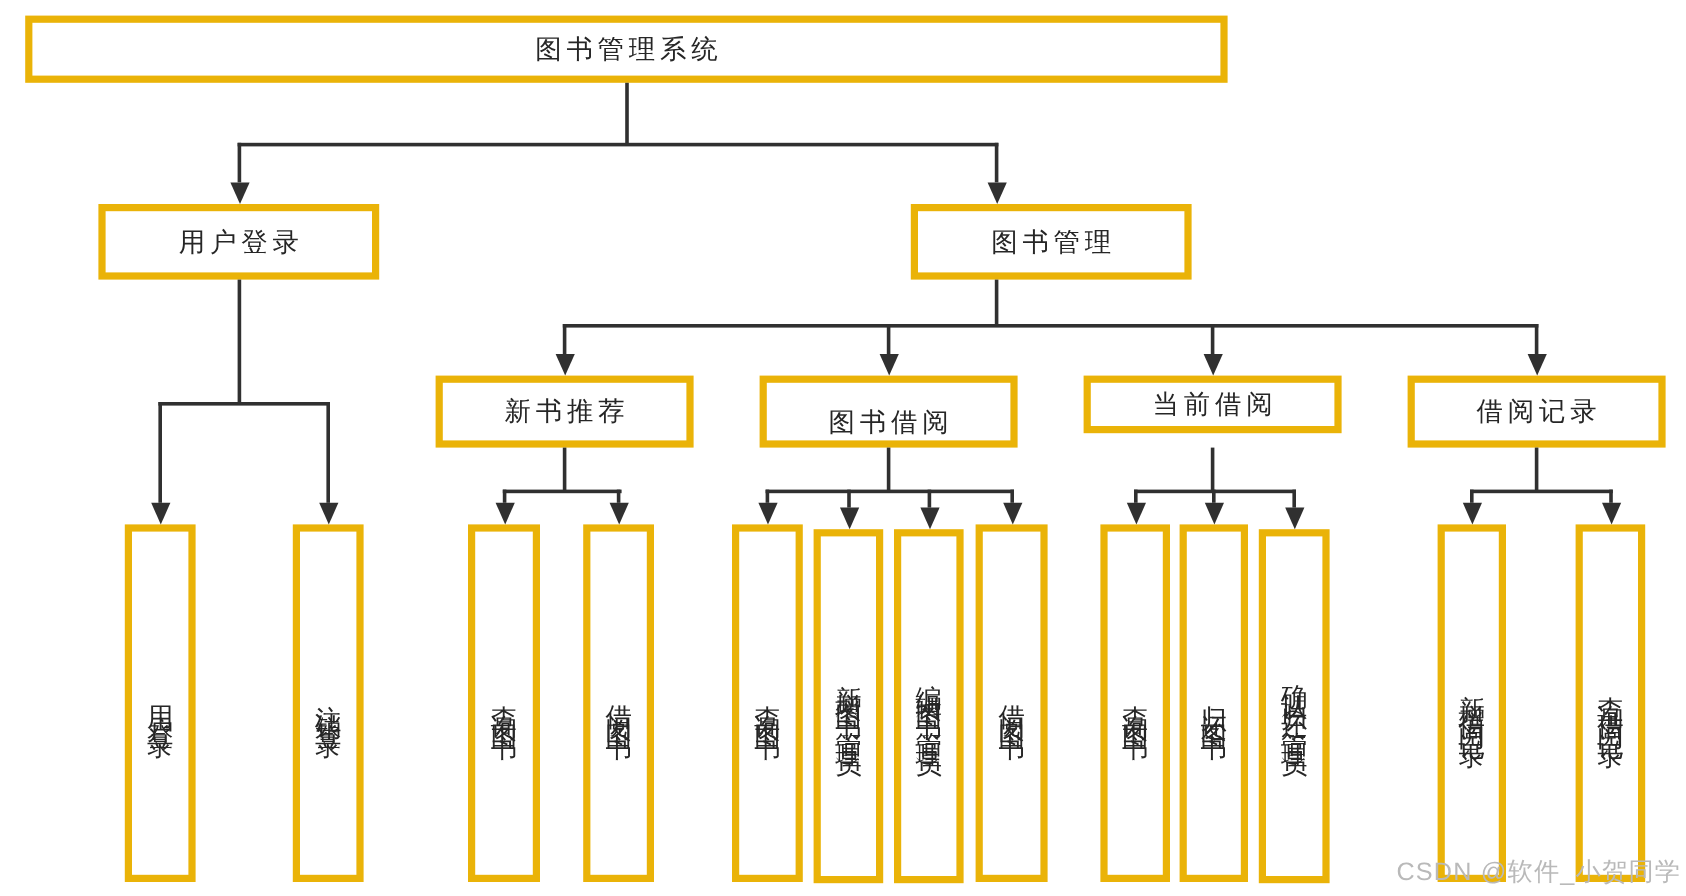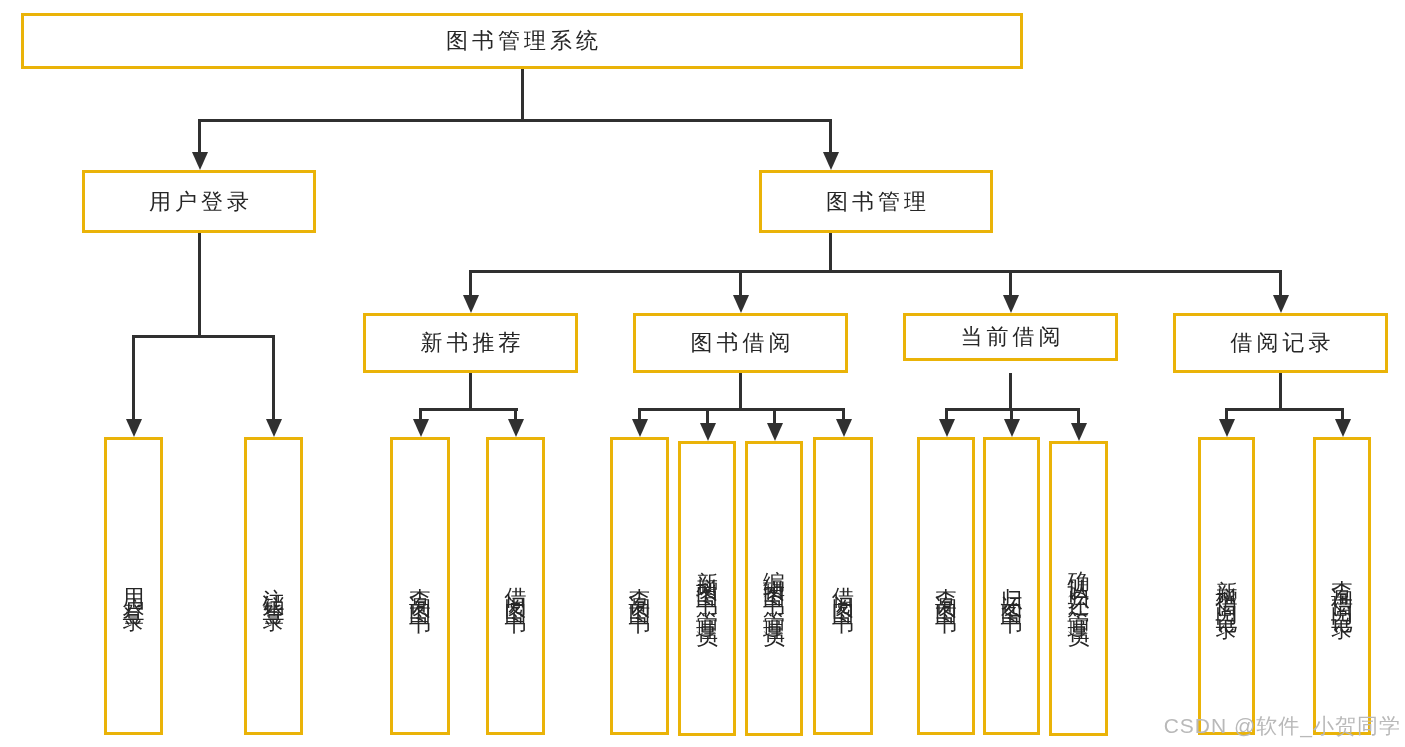--- a/index.html
+++ b/index.html
@@ -3,21 +3,21 @@
 <meta charset="utf-8">
 <style>
   html,body { margin:0; padding:0; background:#ffffff; }
   .canvas {
     position:relative; width:1405px; height:747px; background:#ffffff;
     font-family:"Liberation Sans","DejaVu Sans",sans-serif;
     color:#262626; overflow:hidden;
   }
   .node {
     position:absolute; box-sizing:border-box; background:#ffffff;
-    border:3px solid #eab308; display:flex; align-items:center; justify-content:center;
+    border:6px solid #eab308; display:flex; align-items:center; justify-content:center;
   }
   .h-label { font-size:22px; letter-spacing:4px; text-indent:4px; white-space:nowrap; color:#262626; }
   .v-label {
     writing-mode:vertical-lr; text-orientation:mixed;
     font-size:22px; letter-spacing:8px; line-height:1; color:#262626; white-space:nowrap;
   }
   .seg { position:absolute; background:#303030; }
   .drop { position:absolute; width:3px; background:#303030; }
   .drop::after {
     content:""; position:absolute; left:-6.5px; bottom:-18px; width:0; height:0;
@@ -43,21 +43,21 @@
   </div>
 
   <div class="node" style="left:713px;top:170px;width:234px;height:63px;margin-left:46px;">
     <span class="h-label">图书管理</span>
   </div>
 
   <div class="node" style="left:363px;top:313px;width:215px;height:60px;text-align:right;">
     <span class="h-label">新书推荐</span>
   </div>
 
-  <div class="node" style="left:633px;top:313px;width:215px;height:60px;">
+  <div class="node" style="left:633px;top:313px;width:215px;height:60px;align-items:flex-end;">
     <span class="h-label">图书借阅</span>
   </div>
 
   <div class="node" style="left:903px;top:313px;width:215px;height:48px;">
     <span class="h-label">当前借阅</span>
   </div>
 
   <div class="node" style="left:1173px;top:313px;width:215px;height:60px;">
     <span class="h-label">借阅记录</span>
   </div>

